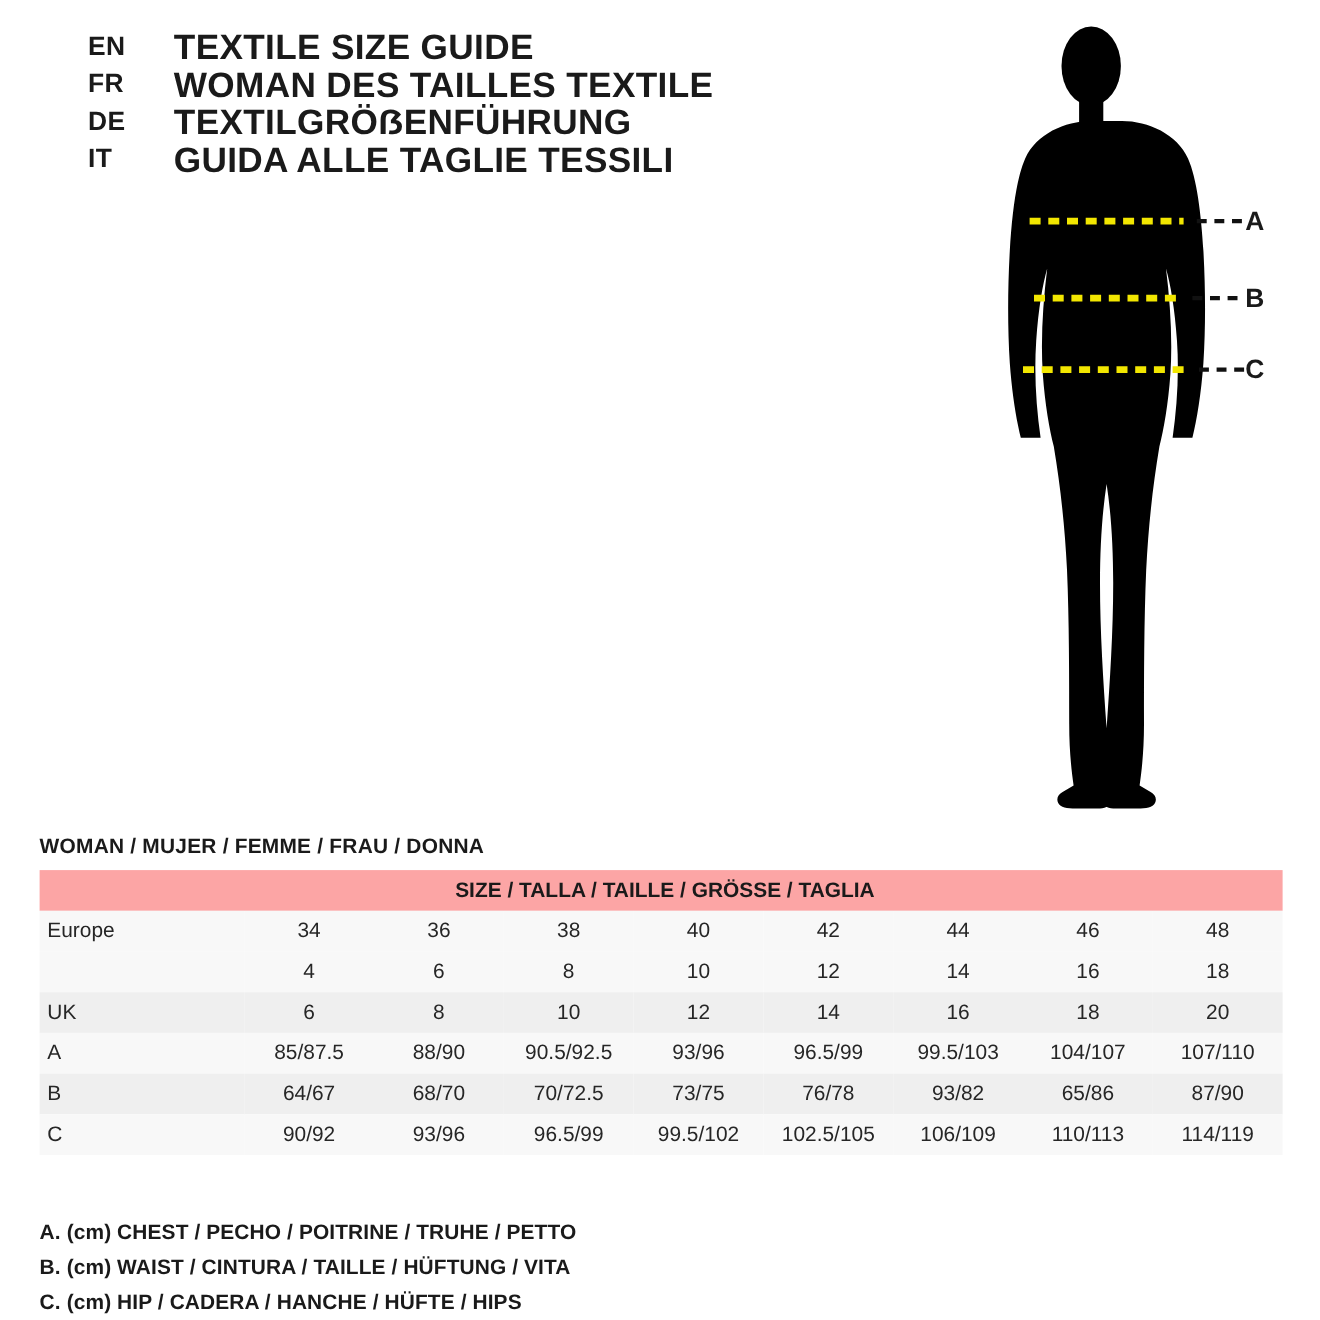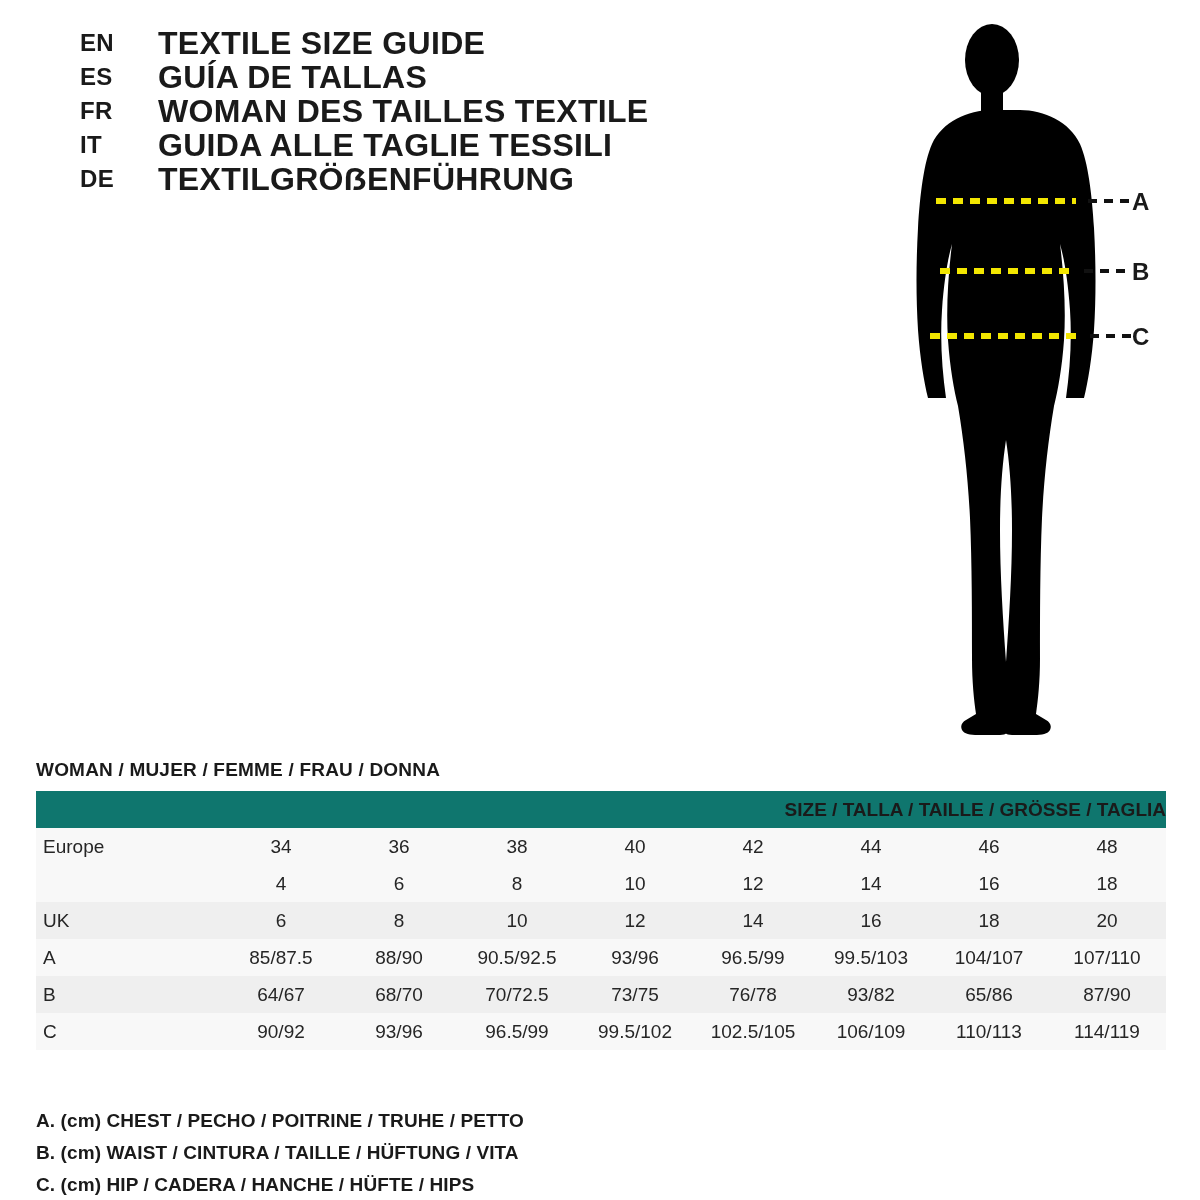--- a/index.html
+++ b/index.html
@@ -90,24 +90,24 @@
     text-align: center;
     line-height: 1.05;
   }
   table.size-table th.row-head,
   table.size-table td.row-head {
     text-align: left;
     padding-left: 7px;
     width: 186px;
   }
   tr.head-row th {
-    background: #0f766e;
-    color: #1a1a1a;
-    font-weight: 700;
-    text-align: right;
+    background: #fca5a5;
+    color: #1a1a1a;
+    font-weight: 700;
+    text-align: center;
     padding-left: 7px;
     font-size: 19px;
   }
   tr.band-a td { background: #efefef; }
   tr.band-b td { background: #f8f8f8; }
 
   
   #footnotes {
     position: absolute;
     left: 36px;
@@ -124,34 +124,30 @@
 </style>
 </head>
 <body>
 
 <div id="lang-block">
   <div class="lang-row">
     <span class="lang-code">EN</span>
     <span class="lang-title">TEXTILE SIZE GUIDE</span>
   </div>
   <div class="lang-row">
-    <span class="lang-code">ES</span>
-    <span class="lang-title">GUÍA DE TALLAS</span>
-  </div>
-  <div class="lang-row">
     <span class="lang-code">FR</span>
     <span class="lang-title">WOMAN DES TAILLES TEXTILE</span>
   </div>
   <div class="lang-row">
+    <span class="lang-code">DE</span>
+    <span class="lang-title">TEXTILGRÖẞENFÜHRUNG</span>
+  </div>
+  <div class="lang-row">
     <span class="lang-code">IT</span>
     <span class="lang-title">GUIDA ALLE TAGLIE TESSILI</span>
-  </div>
-  <div class="lang-row">
-    <span class="lang-code">DE</span>
-    <span class="lang-title">TEXTILGRÖẞENFÜHRUNG</span>
   </div>
 </div>
 
 <div id="figure-wrap">
   <svg id="figure-svg" width="330" height="720" viewBox="0 0 330 720">
 
     <ellipse cx="132" cy="42" rx="27" ry="36" fill="#000"></ellipse>
 
     <rect x="121" y="72" width="22" height="26" fill="#000"></rect>
 

